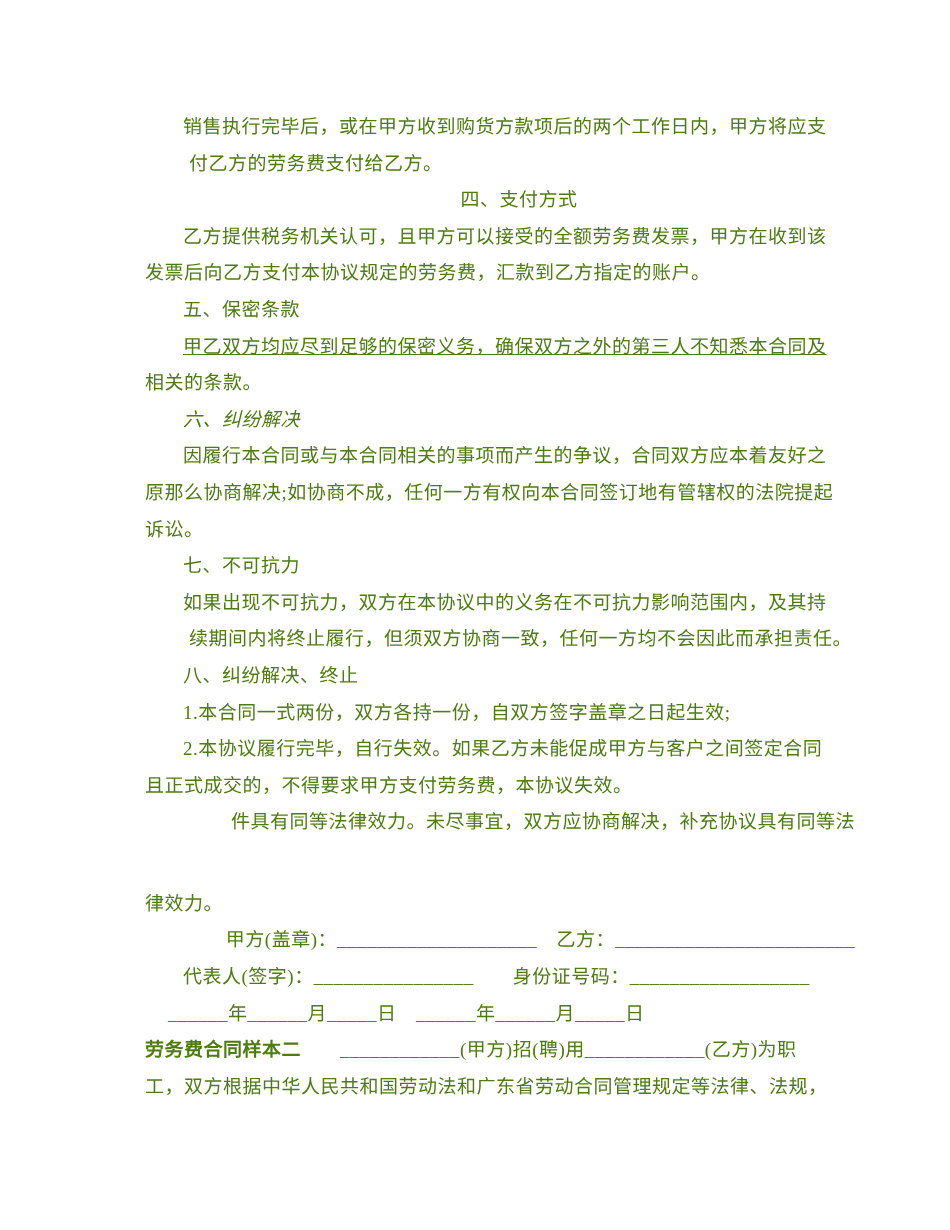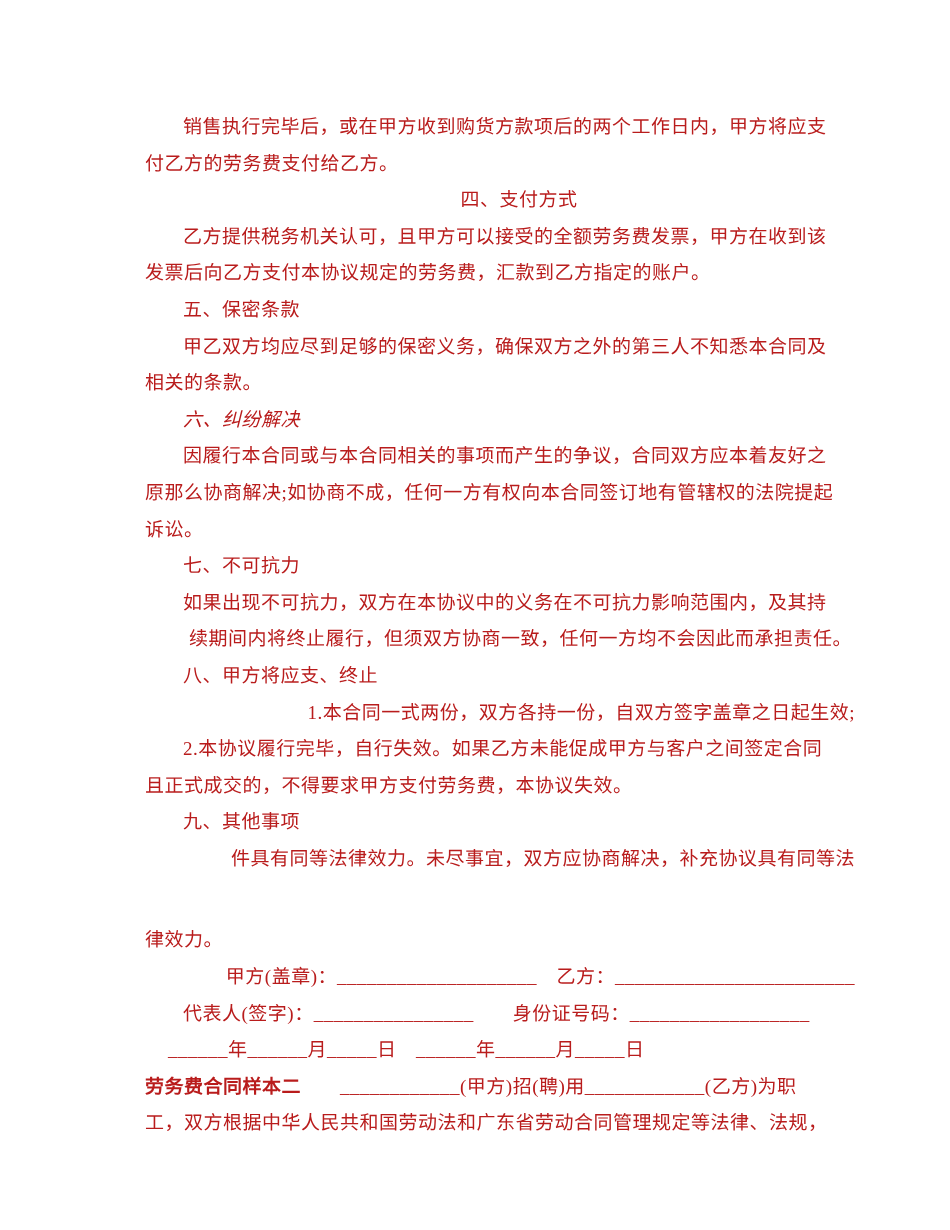--- a/index.html
+++ b/index.html
@@ -33,41 +33,40 @@
   }
   .run-bold {
     font-weight: bold;
     font-family: Liberation Mono, monospace;
   }
 </style>
 </head>
 <body style="background: rgb(255, 255, 255);">
 
 <div class="page">
-  <div class="doc-body" id="doc-lines" style="color: #b91c1c;">
+  <div class="doc-body" id="doc-lines" style="color: #4d7c0f;">
       <div class="line" style="padding-left: 38px;"><span class="run">销售执行完毕后，或在甲方收到购货方款项后的两个工作日内，甲方将应支</span></div>
-      <div class="line" style="padding-left: 0px;"><span class="run">付乙方的劳务费支付给乙方。</span></div>
+      <div class="line" style="padding-left: 0px; margin-left: 44px;"><span class="run">付乙方的劳务费支付给乙方。</span></div>
       <div class="line" style="padding-left: 38px; text-align: center;"><span class="run">四、支付方式</span></div>
       <div class="line" style="padding-left: 38px;"><span class="run">乙方提供税务机关认可，且甲方可以接受的全额劳务费发票，甲方在收到该</span></div>
       <div class="line" style="padding-left: 0px;"><span class="run">发票后向乙方支付本协议规定的劳务费，汇款到乙方指定的账户。</span></div>
       <div class="line" style="padding-left: 38px;"><span class="run">五、保密条款</span></div>
-      <div class="line" style="padding-left: 38px;"><span class="run">甲乙双方均应尽到足够的保密义务，确保双方之外的第三人不知悉本合同及</span></div>
+      <div class="line" style="padding-left: 38px; text-decoration: underline;"><span class="run">甲乙双方均应尽到足够的保密义务，确保双方之外的第三人不知悉本合同及</span></div>
       <div class="line" style="padding-left: 0px;"><span class="run">相关的条款。</span></div>
       <div class="line" style="padding-left: 38px; font-style: italic;"><span class="run">六、纠纷解决</span></div>
       <div class="line" style="padding-left: 38px;"><span class="run">因履行本合同或与本合同相关的事项而产生的争议，合同双方应本着友好之</span></div>
       <div class="line" style="padding-left: 0px;"><span class="run">原那么协商解决;如协商不成，任何一方有权向本合同签订地有管辖权的法院提起</span></div>
       <div class="line" style="padding-left: 0px;"><span class="run">诉讼。</span></div>
       <div class="line" style="padding-left: 38px;"><span class="run">七、不可抗力</span></div>
       <div class="line" style="padding-left: 38px;"><span class="run">如果出现不可抗力，双方在本协议中的义务在不可抗力影响范围内，及其持</span></div>
       <div class="line" style="padding-left: 0px; margin-left: 44px;"><span class="run">续期间内将终止履行，但须双方协商一致，任何一方均不会因此而承担责任。</span></div>
-      <div class="line" style="padding-left: 38px;"><span class="run">八、甲方将应支、终止</span></div>
-      <div class="line" style="padding-left: 38px; text-align: right;"><span class="run">1.本合同一式两份，双方各持一份，自双方签字盖章之日起生效;</span></div>
+      <div class="line" style="padding-left: 38px;"><span class="run">八、纠纷解决、终止</span></div>
+      <div class="line" style="padding-left: 38px;"><span class="run">1.本合同一式两份，双方各持一份，自双方签字盖章之日起生效;</span></div>
       <div class="line" style="padding-left: 38px;"><span class="run">2.本协议履行完毕，自行失效。如果乙方未能促成甲方与客户之间签定合同</span></div>
       <div class="line" style="padding-left: 0px;"><span class="run">且正式成交的，不得要求甲方支付劳务费，本协议失效。</span></div>
-      <div class="line" style="padding-left: 38px;"><span class="run">九、其他事项</span></div>
       <div class="line" style="padding-left: 50px; text-align: right;"><span class="run">件具有同等法律效力。未尽事宜，双方应协商解决，补充协议具有同等法</span></div>
       <div class="line" style="padding-left: 0px; margin-top: 45px;"><span class="run">律效力。</span></div>
       <div class="line" style="padding-left: 38px; text-align: right;"><span class="run">甲方(盖章)：____________________　乙方：________________________</span></div>
       <div class="line" style="padding-left: 38px;"><span class="run">代表人(签字)：________________　　身份证号码：__________________</span></div>
       <div class="line" style="padding-left: 23px;"><span class="run">______年______月_____日　______年______月_____日</span></div>
       <div class="line" style="padding-left: 0px;"><span class="run-bold">劳务费合同样本二</span><span class="run">　　____________(甲方)招(聘)用____________(乙方)为职</span></div>
       <div class="line" style="padding-left: 0px;"><span class="run">工，双方根据中华人民共和国劳动法和广东省劳动合同管理规定等法律、法规，</span></div>
     </div>
 </div>
 

